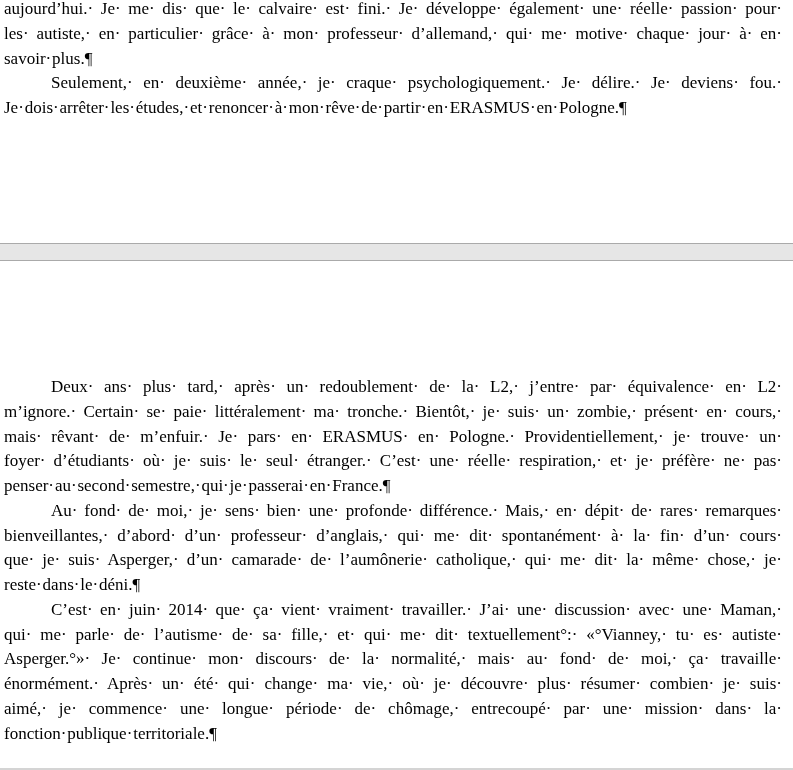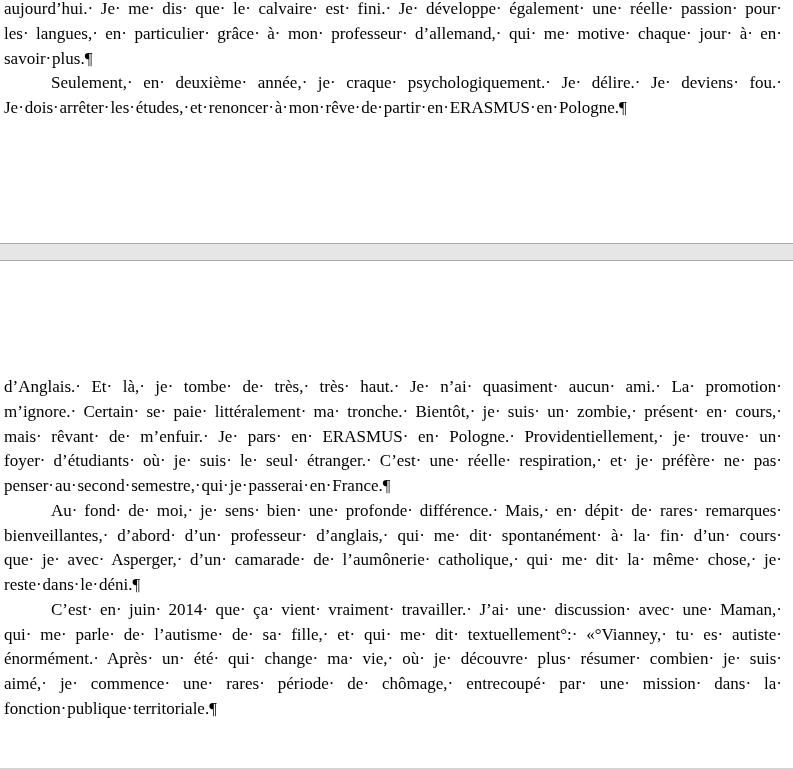--- a/index.html
+++ b/index.html
@@ -72,42 +72,43 @@
   }
 </style>
 </head>
 <body>
 
 <div class="doc-area">
 
   <div class="page page-one">
     <div class="text-block">
         <div class="line"><span>aujourd’hui.· Je· me· dis· que· le· calvaire· est· fini.· Je· développe· également· une· réelle· passion· pour· </span></div>
-        <div class="line"><span>les· langues,· en· particulier· grâce· à· mon· professeur· d’allemand,· qui· me· motive· chaque· jour· à· en· </span></div>
+        <div class="line"><span>les· autiste,· en· particulier· grâce· à· mon· professeur· d’allemand,· qui· me· motive· chaque· jour· à· en· </span></div>
         <div class="line left"><span>savoir· plus.¶</span></div>
         <div class="line indent"><span>Seulement,· en· deuxième· année,· je· craque· psychologiquement.· Je· délire.· Je· deviens· fou.· </span></div>
         <div class="line left"><span>Je· dois· arrêter· les· études,· et· renoncer· à· mon· rêve· de· partir· en· </span><span class="italic">ERASMUS</span><span>· en· Pologne.¶</span></div>
       </div>
   </div>
 
   <div class="page-gap"></div>
 
   <div class="page page-two">
     <div class="text-block">
-        <div class="line"><span>d’Anglais.· Et· là,· je· tombe· de· très,· très· haut.· Je· n’ai· quasiment· aucun· ami.· La· promotion· </span></div>
+        <div class="line indent"><span>Deux· ans· plus· tard,· après· un· redoublement· de· la· L2,· j’entre· par· équivalence· en· L2· </span></div>
         <div class="line"><span>m’ignore.· Certain· se· paie· littéralement· ma· tronche.· Bientôt,· je· suis· un· zombie,· présent· en· cours,· </span></div>
         <div class="line"><span>mais· rêvant· de· m’enfuir.· Je· pars· en· </span><span class="italic">ERASMUS</span><span>· en· Pologne.· Providentiellement,· je· trouve· un· </span></div>
         <div class="line"><span>foyer· d’étudiants· où· je· suis· le· seul· étranger.· C’est· une· réelle· respiration,· et· je· préfère· ne· pas· </span></div>
         <div class="line left"><span>penser· au· second· semestre,· qui· je· passerai· en· France.¶</span></div>
         <div class="line indent"><span>Au· fond· de· moi,· je· sens· bien· une· profonde· différence.· Mais,· en· dépit· de· rares· remarques· </span></div>
         <div class="line"><span>bienveillantes,· d’abord· d’un· professeur· d’anglais,· qui· me· dit· spontanément· à· la· fin· d’un· cours· </span></div>
-        <div class="line"><span>que· je· avec· Asperger,· d’un· camarade· de· l’aumônerie· catholique,· qui· me· dit· la· même· chose,· je· </span></div>
+        <div class="line"><span>que· je· suis· Asperger,· d’un· camarade· de· l’aumônerie· catholique,· qui· me· dit· la· même· chose,· je· </span></div>
         <div class="line left"><span>reste· dans· le· déni.¶</span></div>
         <div class="line indent"><span>C’est· en· juin· 2014· que· ça· vient· vraiment· travailler.· J’ai· une· discussion· avec· une· Maman,· </span></div>
         <div class="line"><span>qui· me· parle· de· l’autisme· de· sa· fille,· et· qui· me· dit· textuellement°:· «°Vianney,· tu· es· autiste· </span></div>
+        <div class="line"><span>Asperger.°»· Je· continue· mon· discours· de· la· normalité,· mais· au· fond· de· moi,· ça· travaille· </span></div>
         <div class="line"><span>énormément.· Après· un· été· qui· change· ma· vie,· où· je· découvre· plus· résumer· combien· je· suis· </span></div>
-        <div class="line"><span>aimé,· je· commence· une· rares· période· de· chômage,· entrecoupé· par· une· mission· dans· la· </span></div>
+        <div class="line"><span>aimé,· je· commence· une· longue· période· de· chômage,· entrecoupé· par· une· mission· dans· la· </span></div>
         <div class="line left"><span>fonction· publique· territoriale.¶</span></div>
       </div>
   </div>
 
   <div class="bottom-strip"></div>
 </div>
 
 </body></html>

